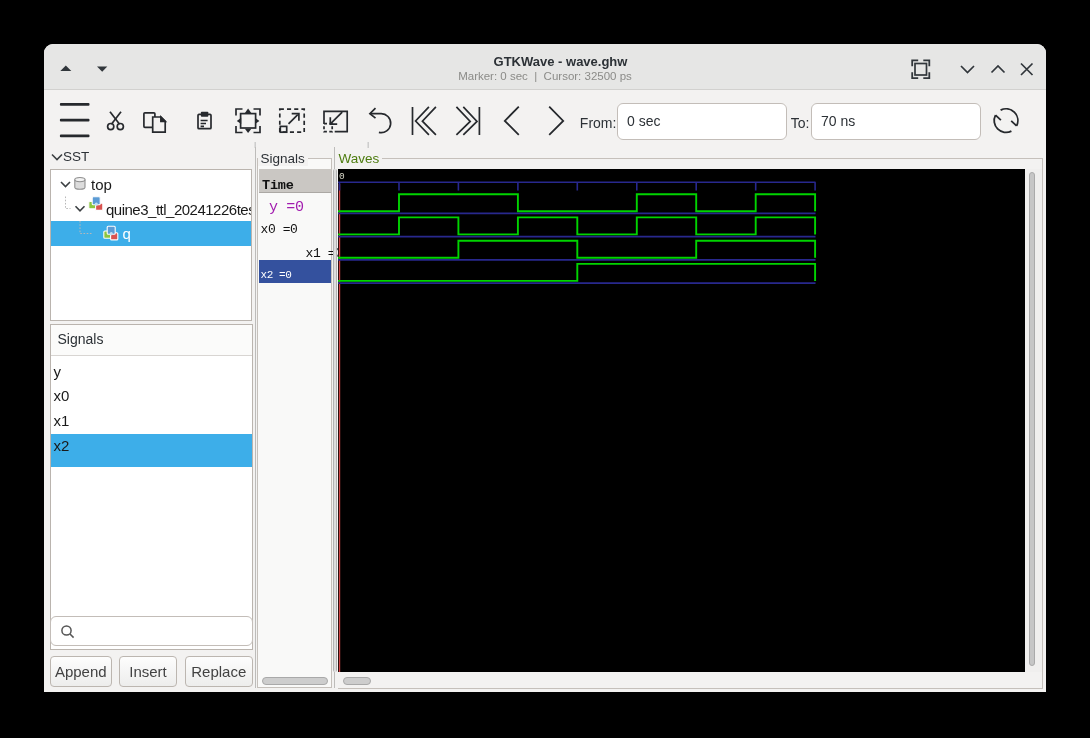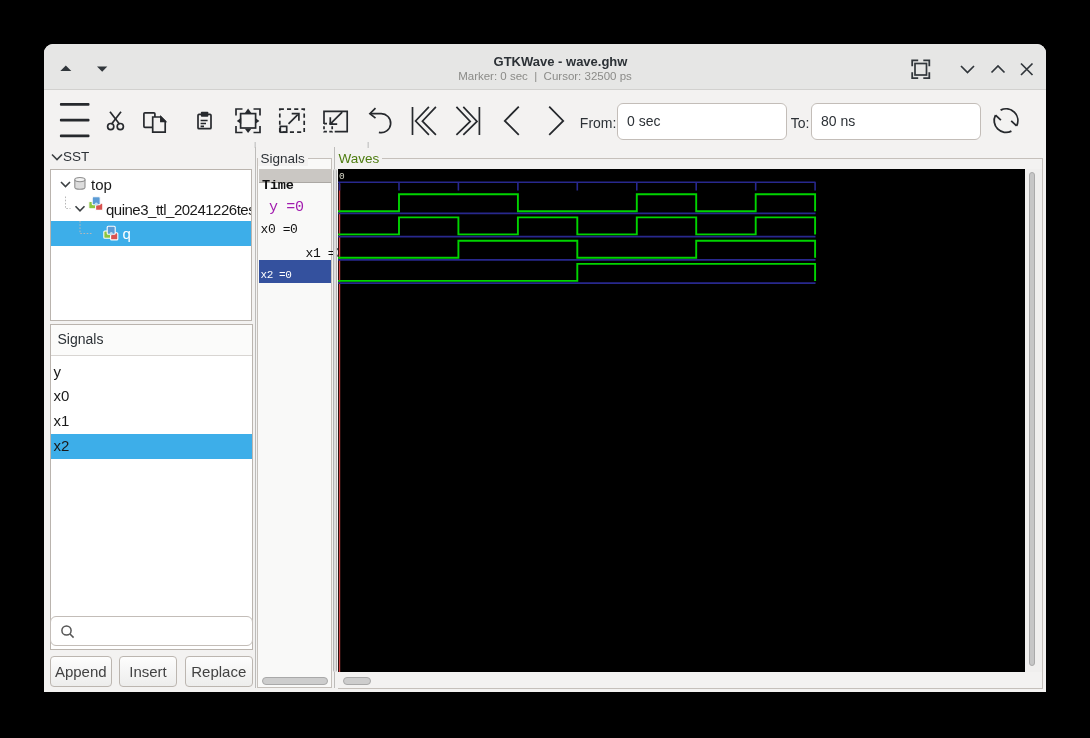--- a/index.html
+++ b/index.html
@@ -125,21 +125,21 @@
       <path d="M967.4,41.1 A11.8,11.8 0 0 1 951.5,25.2"></path>
       <path d="M951.5,25.2 L956.9,30.1"></path>
     </g>
 
     <rect x="210.5" y="52" width="1.4" height="6" fill="#c9c9c9"></rect>
     <rect x="323.5" y="52" width="1.4" height="6" fill="#c9c9c9"></rect>
   </svg>
   <div class="lbl" style="left:527px; top:70.5px; width:45.4px; text-align:right;">From:</div>
   <div class="inputbox" style="left:573px; top:58.5px; width:170px; height:37px;">0 sec</div>
   <div class="lbl" style="left:746.8px; top:70.5px;">To:</div>
-  <div class="inputbox" style="left:767px; top:58.5px; width:170px; height:37px;">80 ns</div>
+  <div class="inputbox" style="left:767px; top:58.5px; width:170px; height:37px;">70 ns</div>
 
   <div class="abs" style="left:211px;top:103px;width:1px;height:541px;background:#bdbcba;"></div>
   <div class="abs" style="left:290px;top:103px;width:1px;height:541px;background:#bdbcba;"></div>
 
   <svg class="abs" style="left:6px;top:106px" width="14" height="14">
     <path d="M2,4.5 l5,5 l5,-5" stroke="#3c4043" stroke-width="1.6" fill="none"></path>
   </svg>
   <div class="lbl" style="left:19px;top:105px;font-size:13.5px;">SST</div>
 
   <div class="panelbox" style="left:6px;top:125px;width:202px;height:152px;overflow:hidden;">
@@ -174,39 +174,39 @@
   </div>
 
   <div class="panelbox" style="left:5.5px;top:280px;width:203px;height:326px;">
     <div class="abs" style="left:0;top:0;width:201px;height:31px;background:#fbfbfa;border-bottom:1px solid #d8d5d2;">
       <div class="abs" style="left:7px;top:6px;font-size:14px;color:#2c3136;">Signals</div>
     </div>
     <div class="abs" style="left:0;top:31px;width:201px;height:293px;background:#fff;">
       <div class="abs" style="left:3px;top:6.5px;font-size:15px;color:#1a1a1a;">y</div>
       <div class="abs" style="left:3px;top:31px;font-size:15px;color:#1a1a1a;">x0</div>
       <div class="abs" style="left:3px;top:55.5px;font-size:15px;color:#1a1a1a;">x1</div>
-      <div class="abs" style="left:0;top:77.5px;width:201px;height:25px;background:#3daee9;">
+      <div class="abs" style="left:0;top:77.5px;width:201px;height:33px;background:#3daee9;">
         <div class="abs" style="left:3px;top:3.5px;font-size:15px;color:#1a1a1a;">x2</div>
       </div>
     </div>
   </div>
   <div class="inputbox" style="left:5.5px;top:572px;width:203.5px;height:30px;">
     <svg width="16" height="16" style="position:absolute;left:9px;top:7px">
       <circle cx="6.5" cy="6.5" r="4.6" stroke="#555" stroke-width="1.5" fill="none"></circle>
       <path d="M10,10 l3.6,3.6" stroke="#555" stroke-width="1.5"></path>
     </svg>
   </div>
   <div class="btn" style="left:6px;top:611.5px;width:61.5px;">Append</div>
   <div class="btn" style="left:75px;top:611.5px;width:58px;">Insert</div>
   <div class="btn" style="left:140.5px;top:611.5px;width:68.5px;">Replace</div>
 
   <div class="abs" style="left:212.5px;top:113.5px;width:75.5px;height:530.5px;border:1px solid #c5c0bb;border-top:none;background:#f9f9f8;"></div>
   <div class="abs" style="left:212.5px;top:113.5px;width:75.5px;height:1px;background:#c5c0bb;"></div>
   <div class="abs" style="left:213.5px;top:107px;background:#f3f2f1;padding:0 3px;font-size:13.5px;color:#2c3136;">Signals</div>
-  <div class="abs" style="left:214.5px;top:125px;width:72px;height:14px;background:#cac7c3;border-bottom:1px solid #aba8a4;">
+  <div class="abs" style="left:214.5px;top:125px;width:72px;height:24px;background:#cac7c3;border-bottom:1px solid #aba8a4;">
     <div class="mono abs" style="left:3.5px;top:8.5px;font-size:13.5px;letter-spacing:-0.2px;font-weight:bold;color:#111;">Time</div>
   </div>
   <div class="mono abs" style="left:216.5px;top:155px;font-size:15px;letter-spacing:-0.4px;color:#a21caf;white-space:pre;"> y =0</div>
   <div class="mono abs" style="left:216.5px;top:178.3px;font-size:13px;letter-spacing:-0.4px;color:#111;white-space:pre;">x0 =0</div>
   <div class="mono abs" style="left:216.5px;top:201.5px;font-size:13px;letter-spacing:-0.4px;color:#111;white-space:pre;margin-left:45px;">x1 =0</div>
   <div class="abs" style="left:214.5px;top:216.2px;width:72px;height:23.2px;background:#34519e;">
     <div class="mono abs" style="left:2px;top:8.5px;font-size:11px;letter-spacing:-0.4px;color:#fff;white-space:pre;">x2 =0</div>
   </div>
 
   <div class="abs" style="left:288.5px;top:125px;width:4px;height:503px;background:linear-gradient(90deg,#9d9d9d,#f2f2f2 50%,#9d9d9d);border-radius:2px;"></div>

